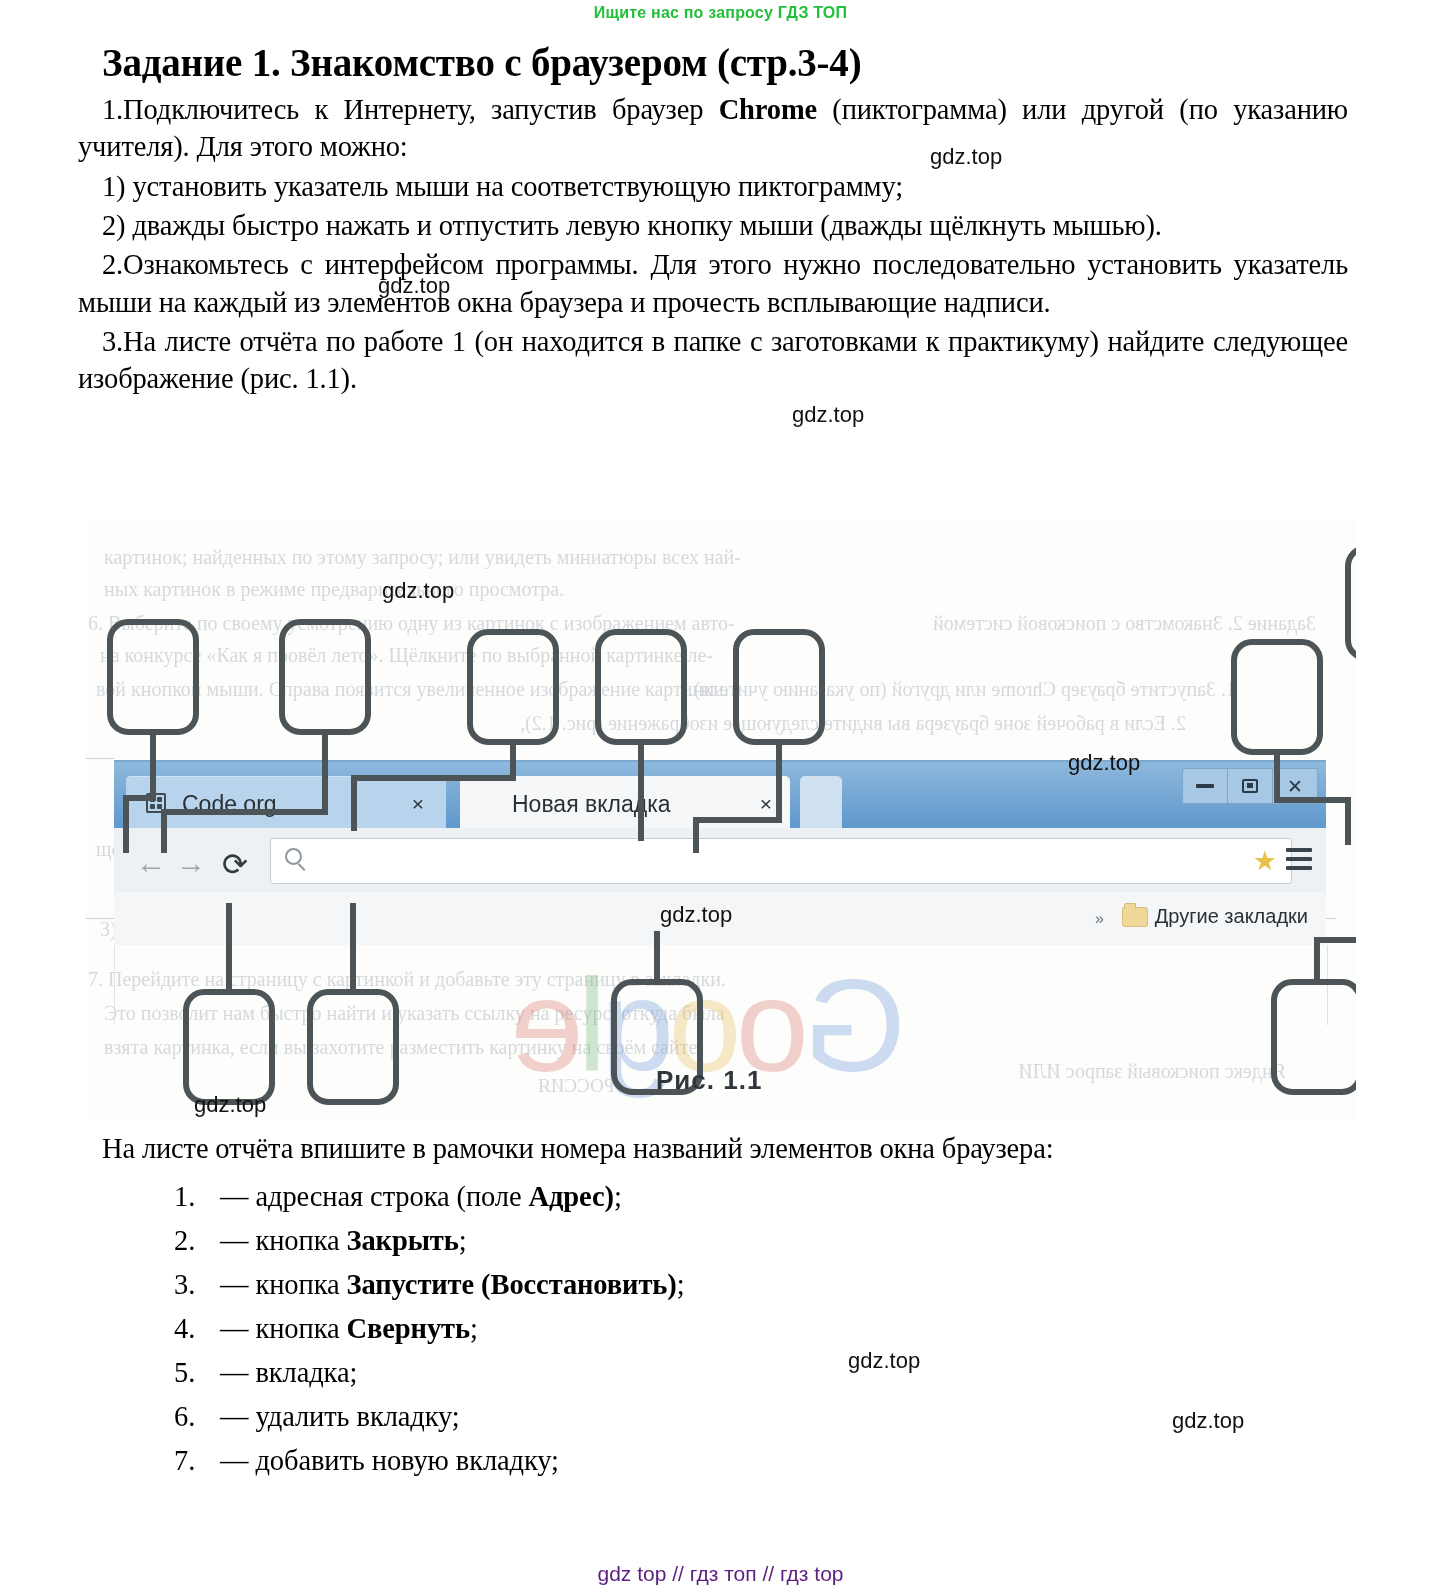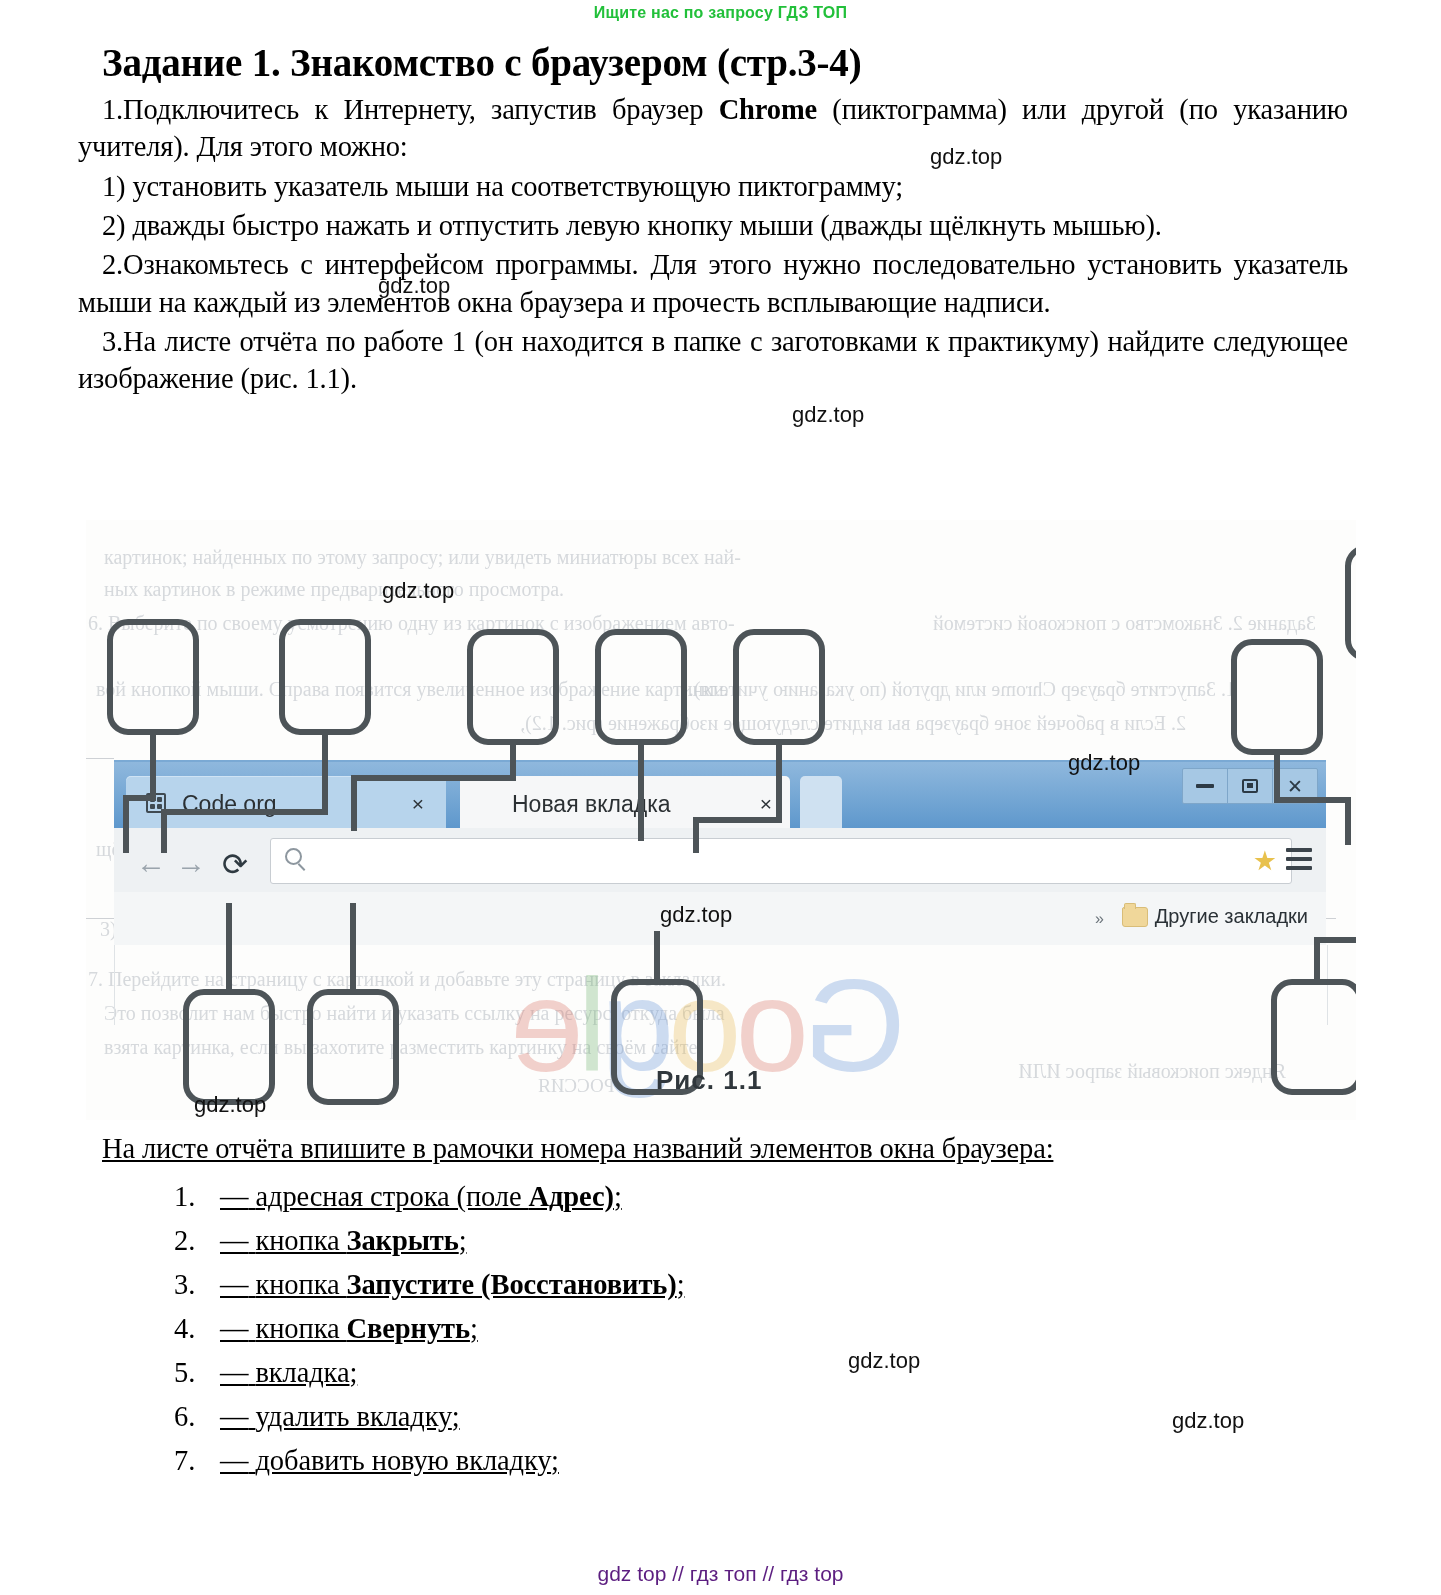--- a/index.html
+++ b/index.html
@@ -335,21 +335,20 @@
     letter-spacing: 1px;
     z-index: 30;
   }
 
   
   .tail {
     position: absolute;
     top: 1130px;
     left: 78px;
     width: 1270px;
-    text-decoration: underline;
   }
   .tail .para { margin-bottom: 0; }
   ol.elist {
     list-style: none;
     margin: 14px 0 0 0;
     padding: 0 0 0 96px;
     font-size: 28.5px;
   }
   ol.elist li {
     margin-bottom: 12px;
@@ -394,20 +393,21 @@
 <div class="wm-abs" style="left:930px; top:144px;">gdz.top</div>
 <div class="wm-abs" style="left:378px; top:273px;">gdz.top</div>
 <div class="wm-abs" style="left:792px; top:402px;">gdz.top</div>
 
 <div class="figure">
 
   <div class="ghost">
     <div class="ghost-line" style="left:18px; top:26px;">картинок; найденных по этому запросу; или увидеть миниатюры всех най-</div>
     <div class="ghost-line" style="left:18px; top:58px;">ных картинок в режиме предварительного просмотра.</div>
     <div class="ghost-line" style="left:2px;  top:92px;">6. Выберите по своему усмотрению одну из картинок с изображением авто-</div>
+    <div class="ghost-line" style="left:14px; top:124px;">на конкурсе «Как я провёл лето». Щёлкните по выбранной картинке ле-</div>
     <div class="ghost-line" style="left:10px; top:158px;">вой кнопкой мыши. Справа появится увеличенное изображение картинки.</div>
     <div class="ghost-line" style="left:10px; top:318px;">щёлкните правой кнопкой мыши и выберите в контекстном меню</div>
     <div class="ghost-line" style="left:34px; top:350px;">вкладу Сохранить рисунок как;</div>
     <div class="ghost-line" style="left:14px; top:398px;">3) сохранить графический файл.</div>
     <div class="ghost-line" style="left:2px;  top:448px;">7. Перейдите на страницу с картинкой и добавьте эту страницу в закладки.</div>
     <div class="ghost-line" style="left:18px; top:482px;">Это позволит нам быстро найти и указать ссылку на ресурс, откуда была</div>
     <div class="ghost-line" style="left:18px; top:516px;">взята картинка, если вы захотите разместить картинку на своём сайте.</div>
 
     <div class="ghost-line ghost-flip" style="left:1230px; top:92px;">Задание 2. Знакомство с поисковой системой</div>
     <div class="ghost-line ghost-flip" style="left:1150px; top:158px;">1. Запустите браузер Chrome или другой (по указанию учителя).</div>

